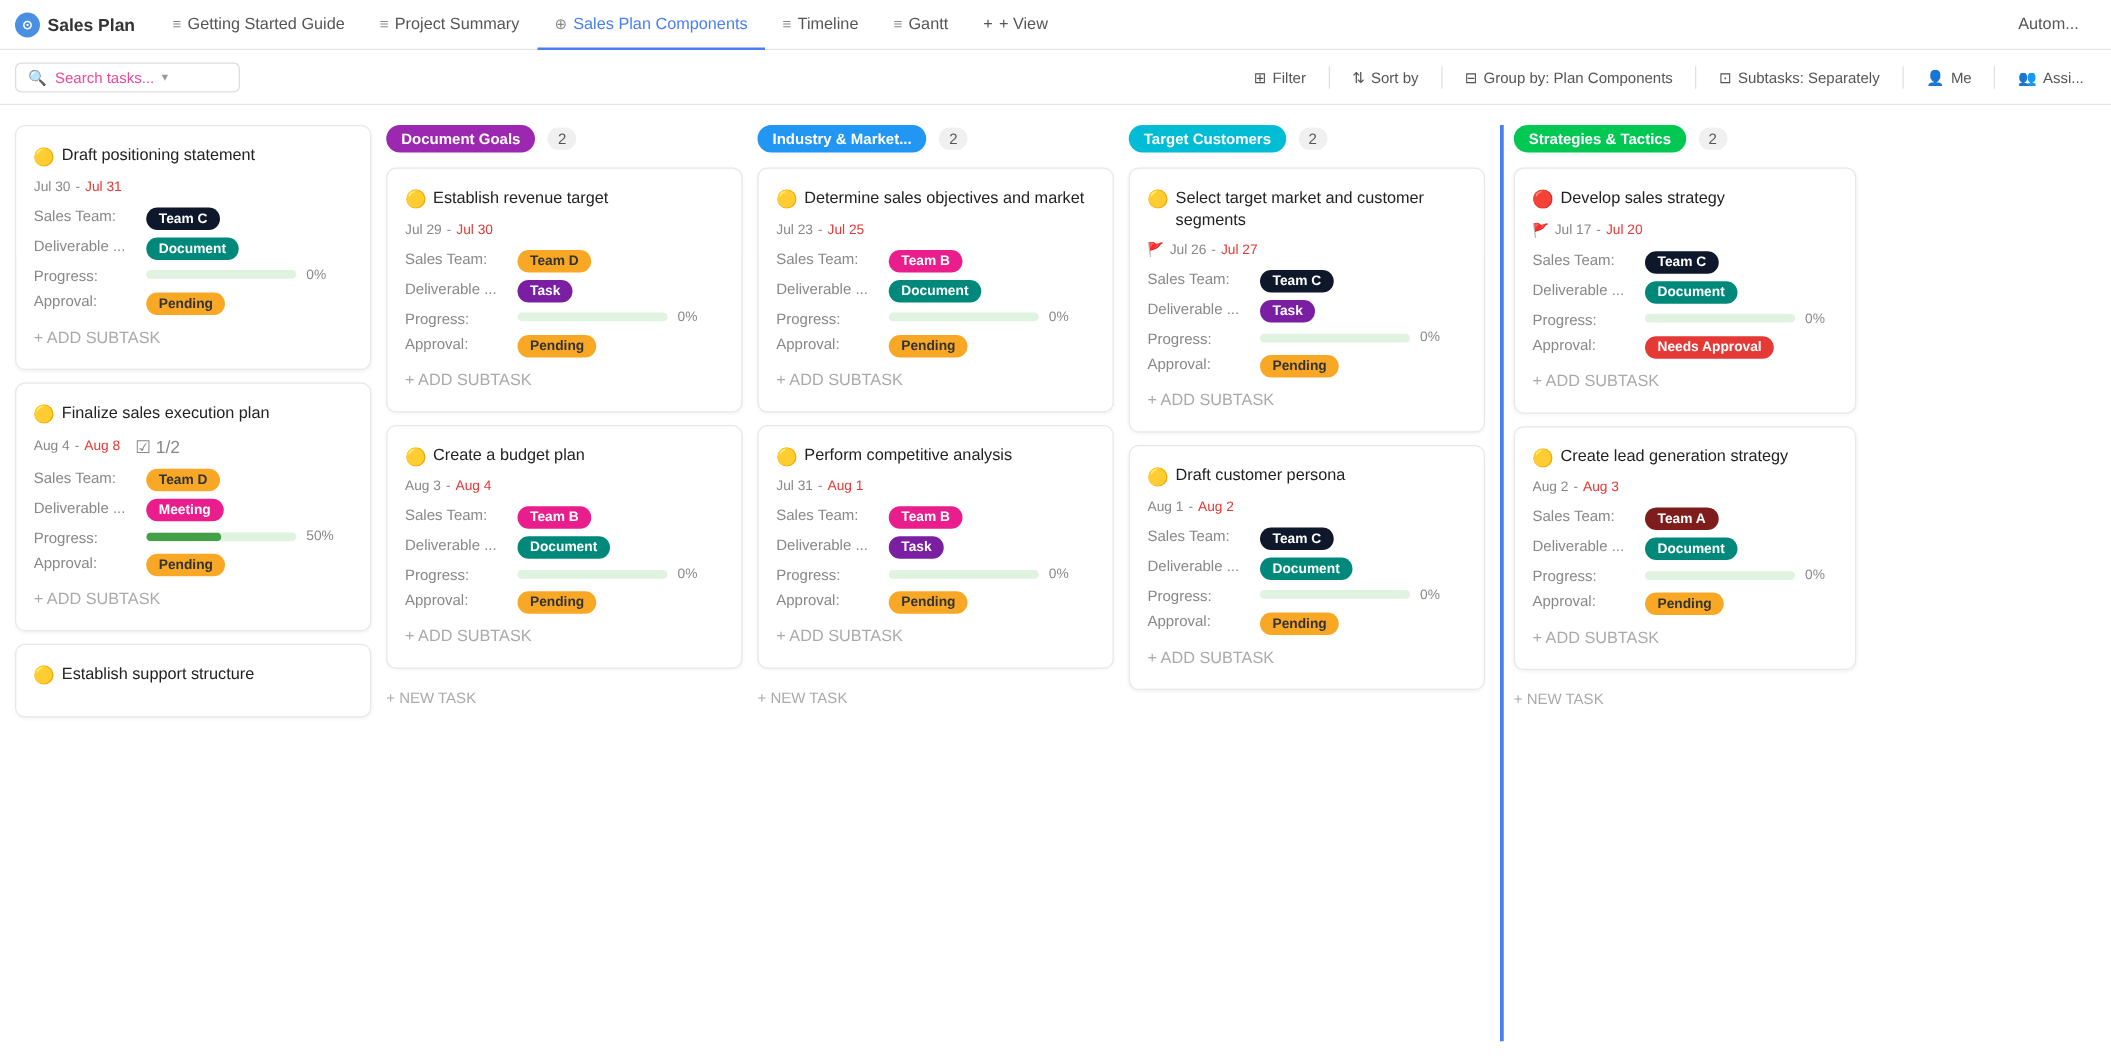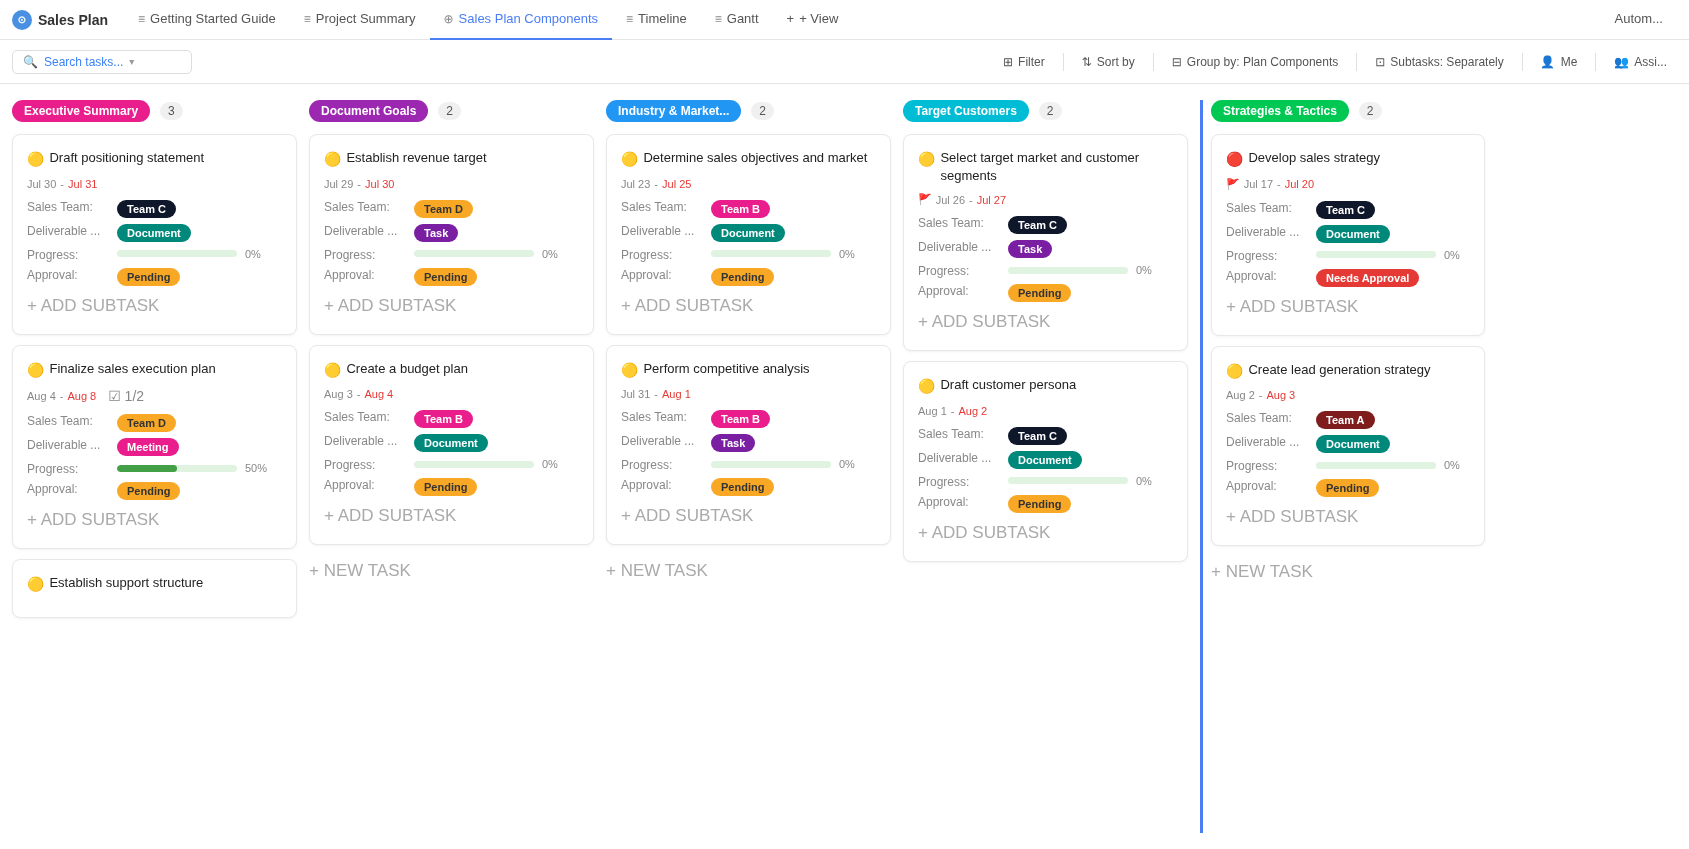--- a/index.html
+++ b/index.html
@@ -53,22 +53,22 @@
     .badge-team-a { background: #7f1d1d; }
     .badge-document { background: #00897b; }
     .badge-task { background: #7b1fa2; color: #fff; }
     .badge-meeting { background: #e91e8c; }
     .badge-pending { background: #f9a825; color: #333; }
     .badge-needs-revision { background: #e53935; }
     .progress-bar-wrap { display: flex; align-items: center; gap: 8px; }
     .progress-bar { width: 120px; height: 7px; background: #e0f2e0; border-radius: 4px; overflow: hidden; }
     .progress-fill { height: 100%; background: #43a047; border-radius: 4px; }
     .progress-label { font-size: 11px; color: #888; }
-    .add-subtask { font-size: 17px; color: #aaa; cursor: pointer; padding: 4px 0; margin-top: 6px; }
-    .new-task { font-size: 17px; color: #aaa; cursor: pointer; padding: 6px 0; }
+    .add-subtask { font-size: 13px; color: #aaa; cursor: pointer; padding: 4px 0; margin-top: 6px; }
+    .new-task { font-size: 12px; color: #aaa; cursor: pointer; padding: 6px 0; }
     .col-left-border { border-left: 3px solid #4a7ef5; padding-left: 8px; }
   </style>
 </head>
 <body>
 
 <div class="top-nav">
   <div class="nav-logo">
     <div class="nav-logo-icon">⊙</div>
     <span>Sales Plan</span>
   </div>
@@ -100,21 +100,21 @@
 
   <div class="nav-spacer"></div>
   <div class="nav-tab">
     <span>Autom...</span>
   </div>
 </div>
 
 <div class="toolbar">
   <div class="search-box">
     <span>🔍</span>
-    <span style="color:#3b82f6;font-size:12px;">Search tasks...</span>
+    <span style="color:#ec4899;font-size:12px;">Search tasks...</span>
     <span class="search-chevron">▾</span>
   </div>
   <div class="toolbar-spacer"></div>
   <div class="toolbar-btn">
     <span>⊞</span>
     <span>Filter</span>
   </div>
   <div class="toolbar-separator"></div>
   <div class="toolbar-btn">
     <span>⇅</span>
@@ -137,24 +137,20 @@
   </div>
   <div class="toolbar-separator"></div>
   <div class="toolbar-btn">
     <span>👥</span>
     <span>Assi...</span>
   </div>
 </div>
 
 <div class="board" id="board">
     <div class="column">
-      <div class="col-header">
-        <span class="col-label" style="background: rgb(233, 30, 140);">Executive Summary</span>
-        <span class="col-count">3</span>
-      </div>
       <div class="card">
         <div class="card-title">
           <span class="card-title-icon">🟡</span>
           <span>Draft positioning statement</span>
         </div>
         <div class="card-dates">
           <span>Jul 30</span>
           <span> - </span>
           <span class="date-red">Jul 31</span>
         </div>

